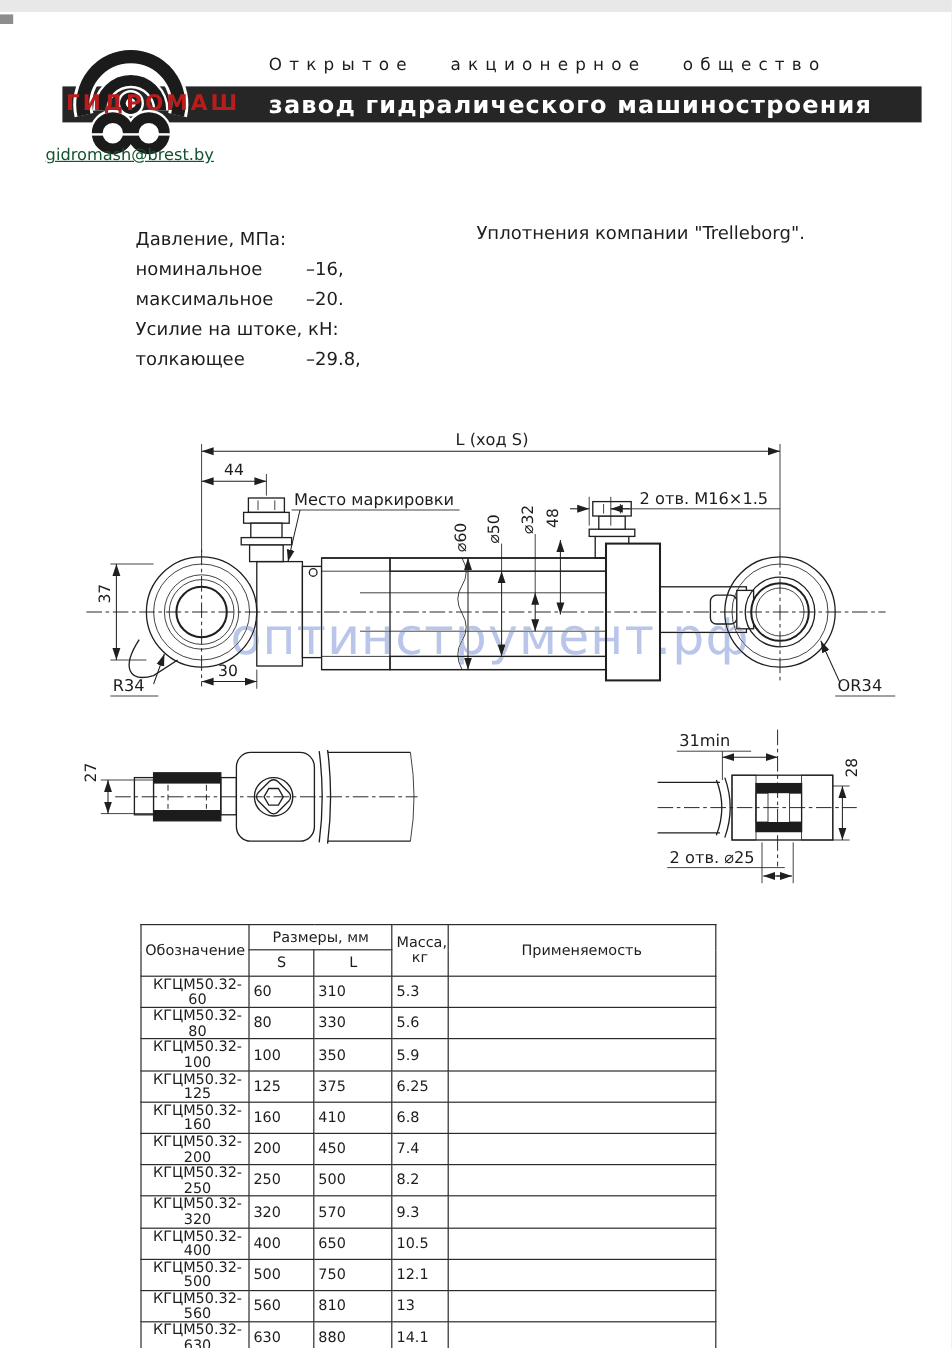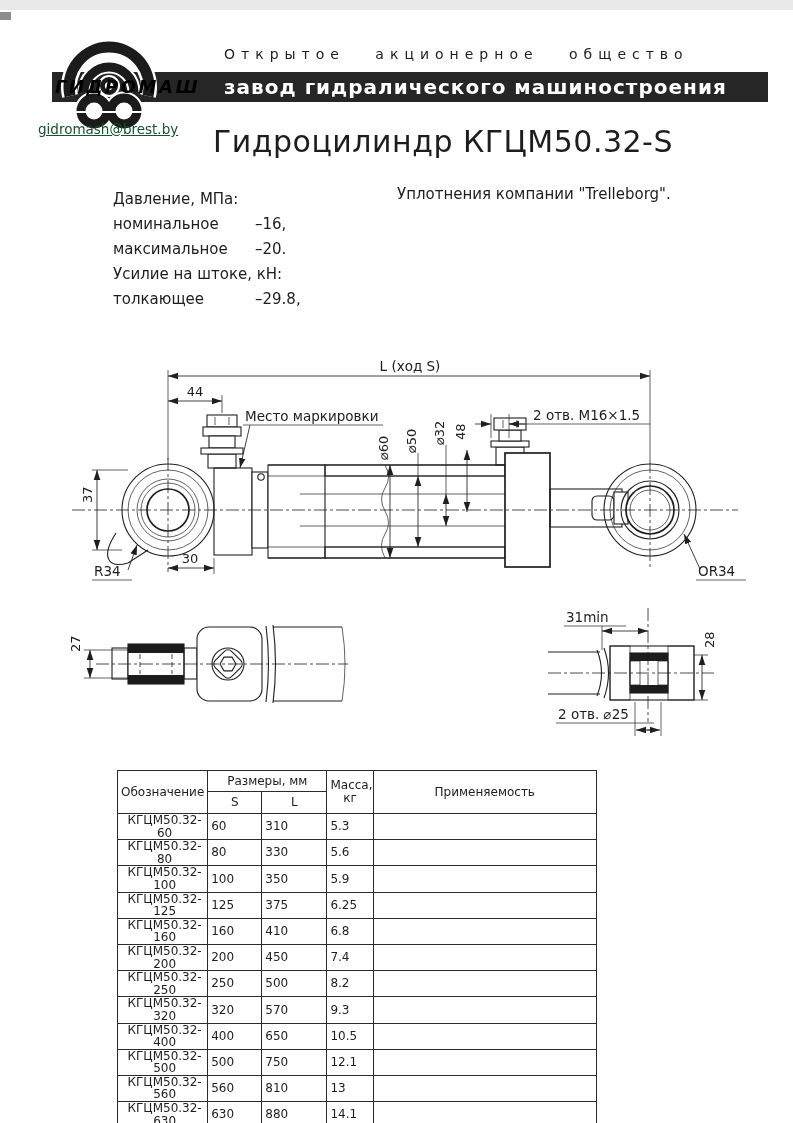--- a/index.html
+++ b/index.html
@@ -6,22 +6,22 @@
   .page{position:relative;width:793px;height:1123px;background:#fff;margin:10px auto;
         font-family:"DejaVu Sans",sans-serif;color:#1d1d1d;overflow:hidden;}
   .abs{position:absolute;}
   .nowrap{white-space:nowrap;}
   
   .corner-mark{left:0;top:2px;width:11px;height:8px;background:#8d8d8d;}
   .oao-line{left:224px;top:36px;font-size:14px;letter-spacing:6px;word-spacing:20px;}
   .black-bar{left:52px;top:62px;width:716px;height:30px;background:#262626;}
   .factory-line{left:224px;top:65px;font-size:20px;font-weight:bold;color:#fff;letter-spacing:1px;}
   .logo-svg{left:46px;top:24px;}
-  .logo-text{left:55px;top:66px;font-size:18px;font-weight:bold;color:#000000;letter-spacing:2.5px;
-             border-bottom:2px solid #fff;padding-bottom:14px;font-style:italic;}
+  .logo-text{left:55px;top:66px;font-size:18px;font-weight:bold;color:#b91c1c;letter-spacing:2.5px;
+             border-bottom:2px solid #fff;padding-bottom:14px;}
   .email{left:38px;top:111px;font-size:13.5px;text-decoration:underline;color:#14532d;}
   .doc-title{left:213px;top:114px;font-size:30px;letter-spacing:.5px;}
   
   .spec-left{left:113px;top:177px;font-size:15px;line-height:25px;}
   .spec-left .lab{display:inline-block;width:142px;white-space:nowrap;}
   .spec-right{left:397px;top:172px;font-size:15px;line-height:25.5px;}
   
   .drawing-svg{left:0;top:345px;}
   .ln{stroke:#1f1f1f;stroke-width:1.1;fill:none;}
   .lt{stroke:#1f1f1f;stroke-width:.7;fill:none;}
@@ -66,21 +66,20 @@
       <circle cx="78" cy="77" r="13" stroke-width="9"></circle>
     </g>
     <circle cx="63" cy="52" r="10" fill="#1b1b1b" stroke="#fff" stroke-width="2"></circle>
     <circle cx="63" cy="52" r="4.2" fill="#fff"></circle>
   </svg>
 
   <div class="abs factory-line nowrap">завод гидралического машиностроения</div>
   <div class="abs logo-text nowrap">ГИДРОМАШ</div>
   <a class="abs email nowrap">gidromash@brest.by</a>
 
-  <div class="abs doc-title nowrap">Гидроцилиндр КГЦМ50.32-S</div>
 
   <div class="abs spec-left">
     <div><span class="lab">Давление, МПа:</span><span></span></div>
     <div><span class="lab">номинальное</span><span>–16,</span></div>
     <div><span class="lab">максимальное</span><span>–20.</span></div>
     <div><span class="lab">Усилие на штоке, кН:</span><span></span></div>
     <div><span class="lab">толкающее</span><span>–29.8,</span></div>
   </div>
 
   <div class="abs spec-right">
@@ -264,20 +263,21 @@
     <g>
       <line class="cl" x1="72" y1="500" x2="738" y2="500"></line>
       <line class="cl" x1="168" y1="448" x2="168" y2="562"></line>
       <line class="cl" x1="650" y1="450" x2="650" y2="560"></line>
       <line class="cl" x1="96" y1="654" x2="348" y2="654"></line>
       <line class="cl" x1="548" y1="663" x2="714" y2="663"></line>
       <line class="cl" x1="648" y1="598" x2="648" y2="712"></line>
     </g>
   </svg>
 
+  <div class="abs watermark nowrap" style="color: rgb(183, 195, 232);">оптинструмент.рф</div>
 
   <div class="abs size-table">
     <table class="t">
       <colgroup>
           <col style="width:90px">
           <col style="width:54px">
           <col style="width:65px">
           <col style="width:46px">
           <col style="width:223px">
         </colgroup>

